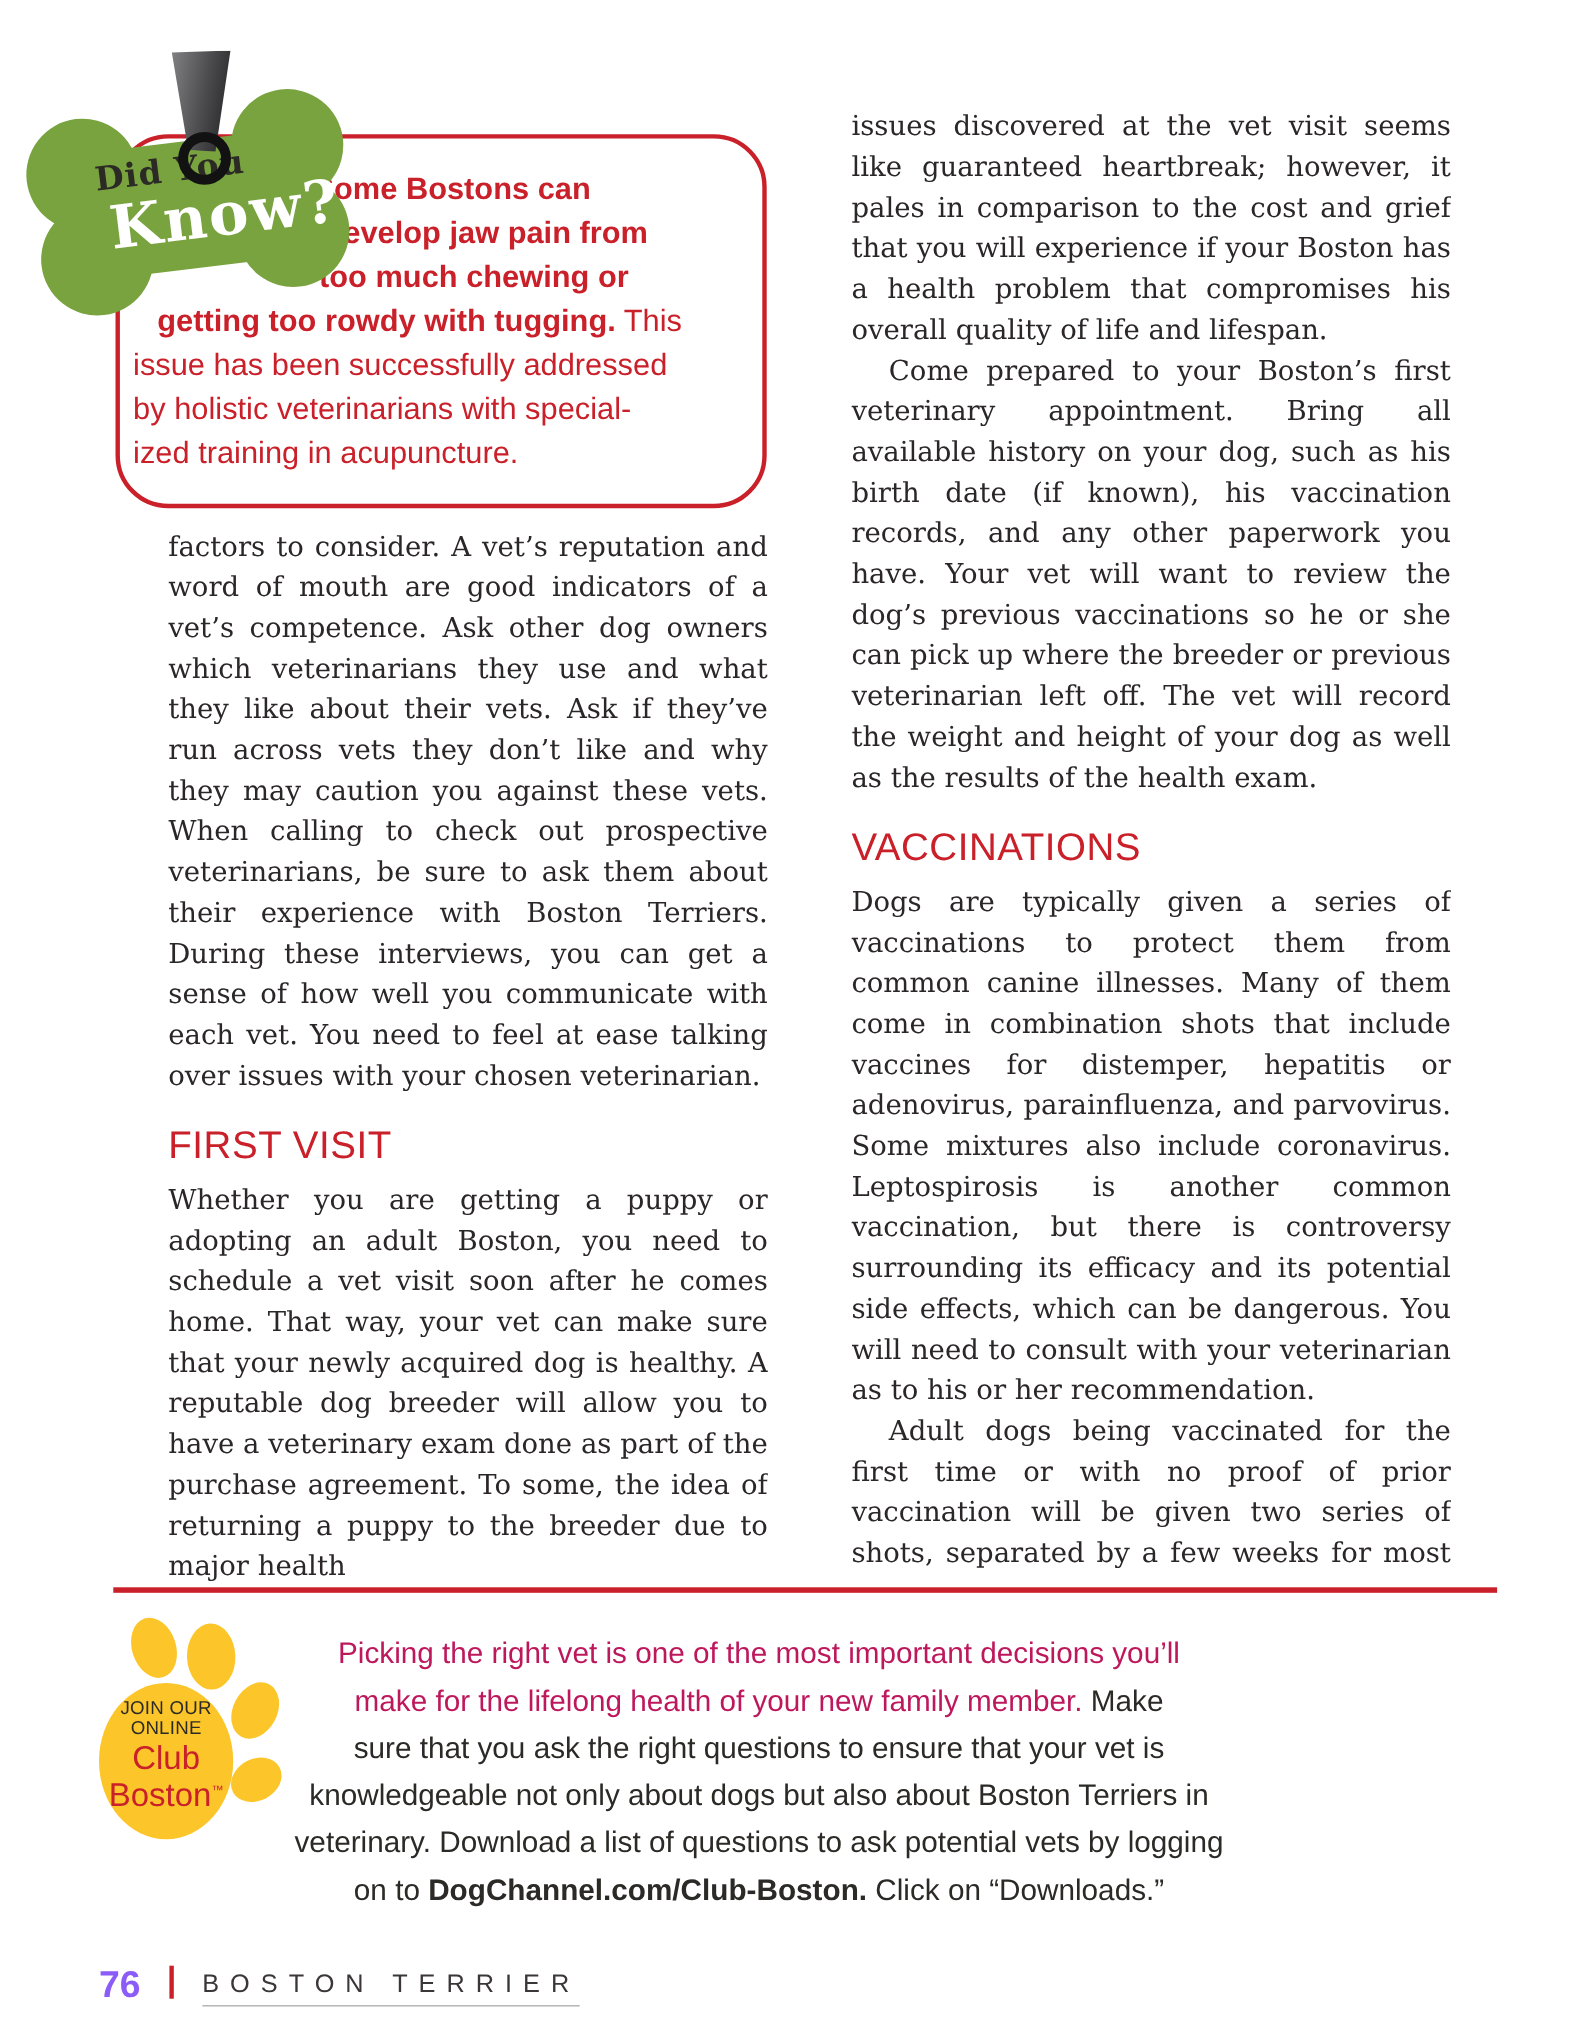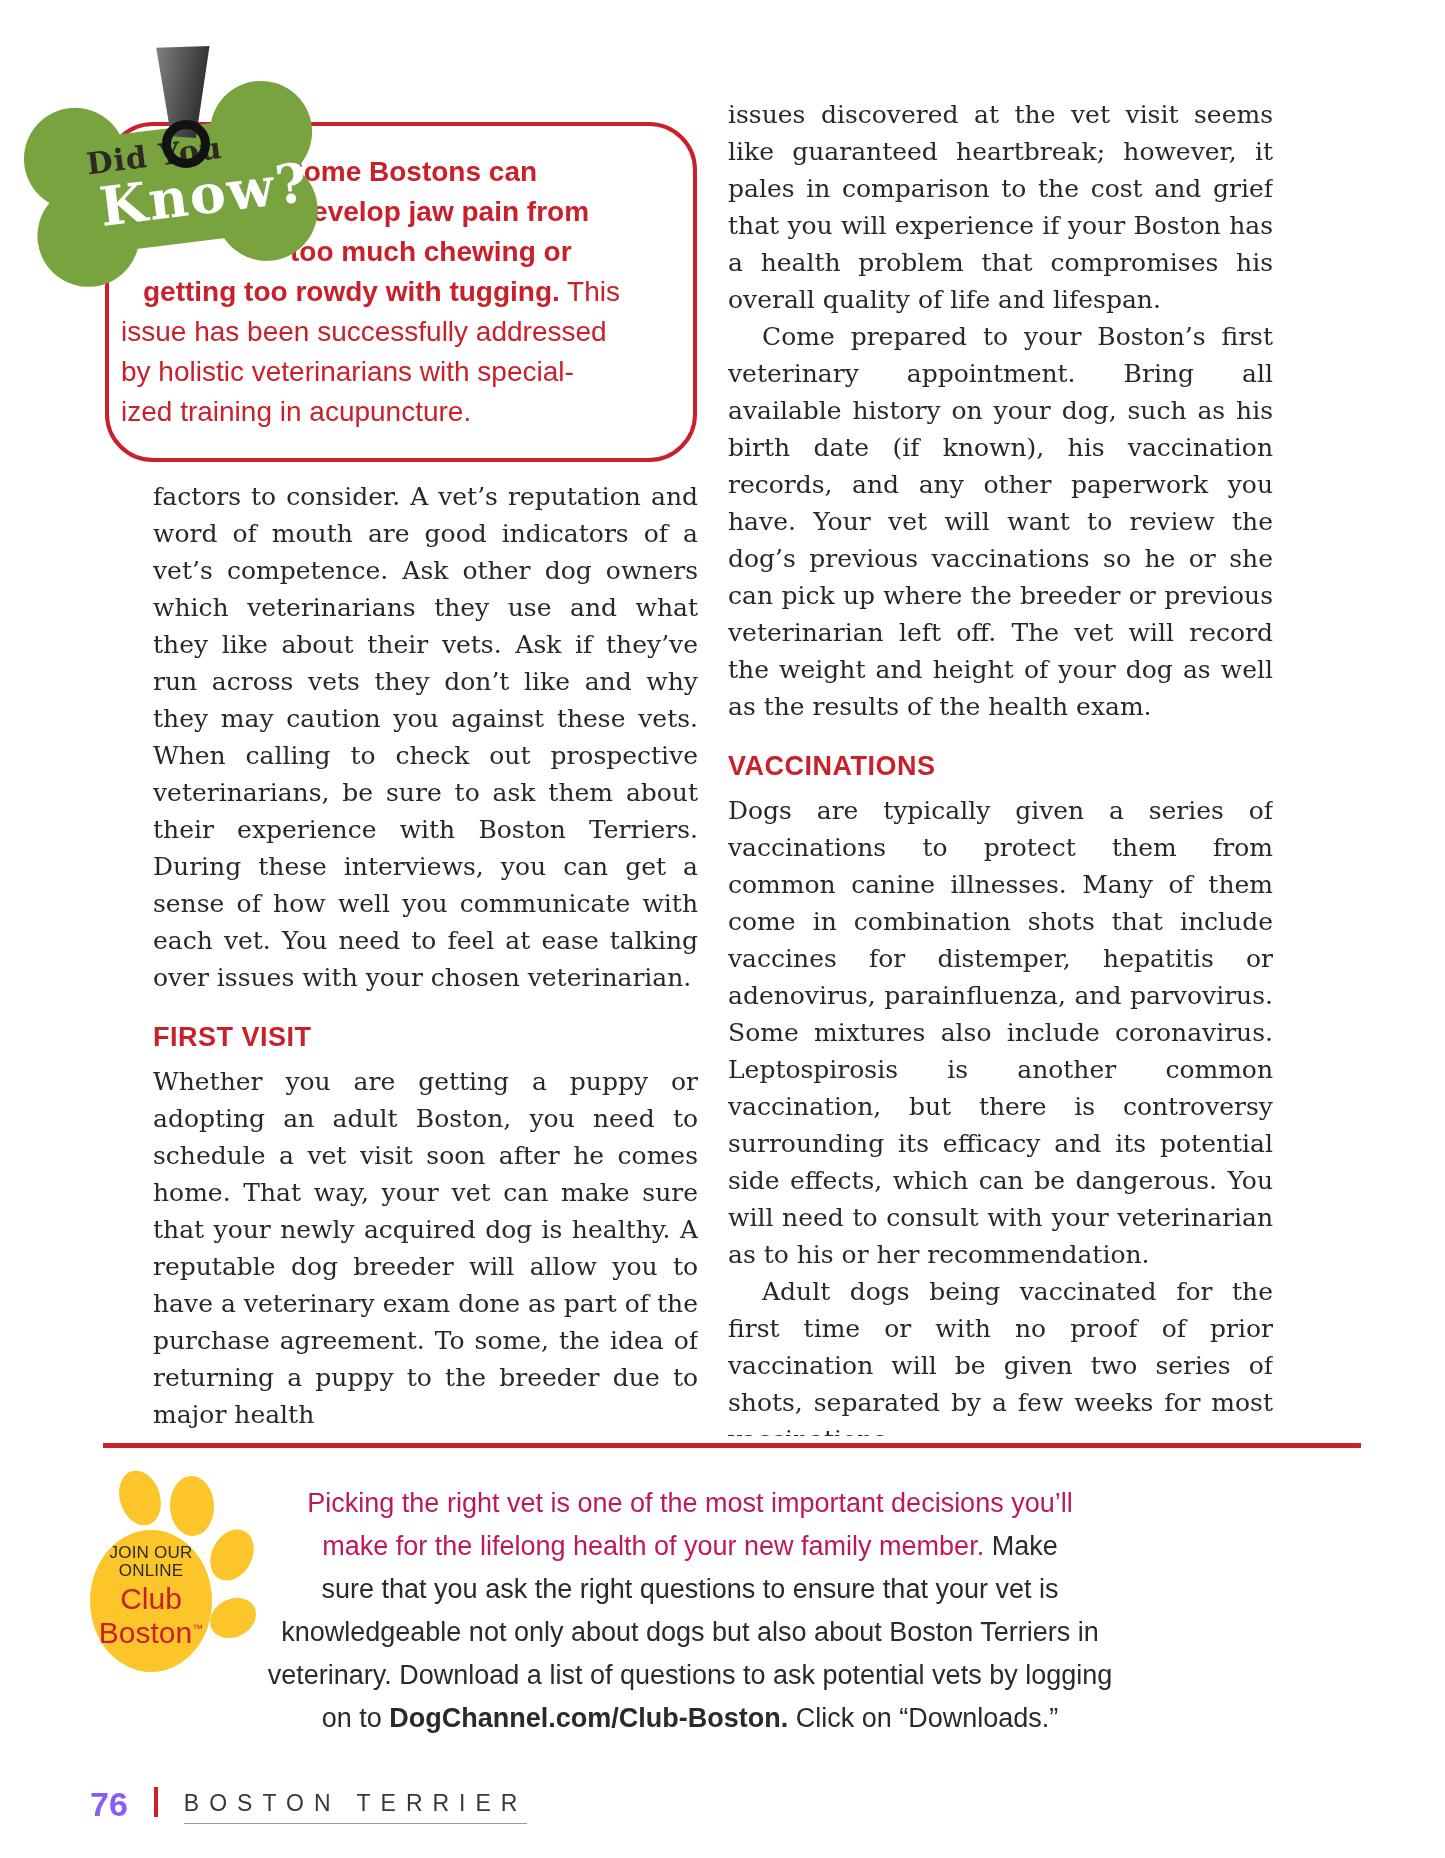--- a/index.html
+++ b/index.html
@@ -33,23 +33,23 @@
         background:linear-gradient(100deg,#8a8a8c 0%,#4c4c4e 55%,#1d1d1f 100%);
         clip-path:polygon(10% 2%, 96% 0%, 74% 100%, 34% 98%);}
   .ring{position:absolute;left:162px;top:120px;width:30px;height:30px;border-radius:50%;
         border:9px solid #121212;z-index:7;background:transparent;}
 
   
   .col{position:absolute;width:545px;text-align:justify;}
   .col p{margin:0;font-size:25px;line-height:37px;}
   .col p.ind{text-indent:34px;}
   .col h3{margin:26px 0 10px 0;font-family:"Liberation Sans", sans-serif;
-          font-weight:700;font-size:27px;letter-spacing:0.5px;color:#c9202a;}
+          font-weight:400;font-size:35px;letter-spacing:0.5px;color:#c9202a;}
   .col-left{left:153px;top:478px;height:960px;overflow:hidden;}
-  .col-right{left:728px;top:96px;height:1340px;overflow:hidden;}
+  .col-right{left:774px;top:96px;height:1340px;overflow:hidden;}
 
   
   .rule{position:absolute;left:103px;top:1443px;width:1258px;height:5px;background:#c9202a;}
 
   .badge{position:absolute;left:84px;top:1468px;width:260px;height:210px;z-index:2;}
   .pad{position:absolute;border-radius:50%;background:#fcc62a;}
   .pad.main{left:6px;top:62px;width:122px;height:142px;}
   .pad.t1{left:36px;top:2px;width:40px;height:56px;transform:rotate(-18deg);}
   .pad.t2{left:86px;top:8px;width:44px;height:60px;transform:rotate(-2deg);}
   .pad.t3{left:128px;top:60px;width:40px;height:54px;transform:rotate(28deg);}

